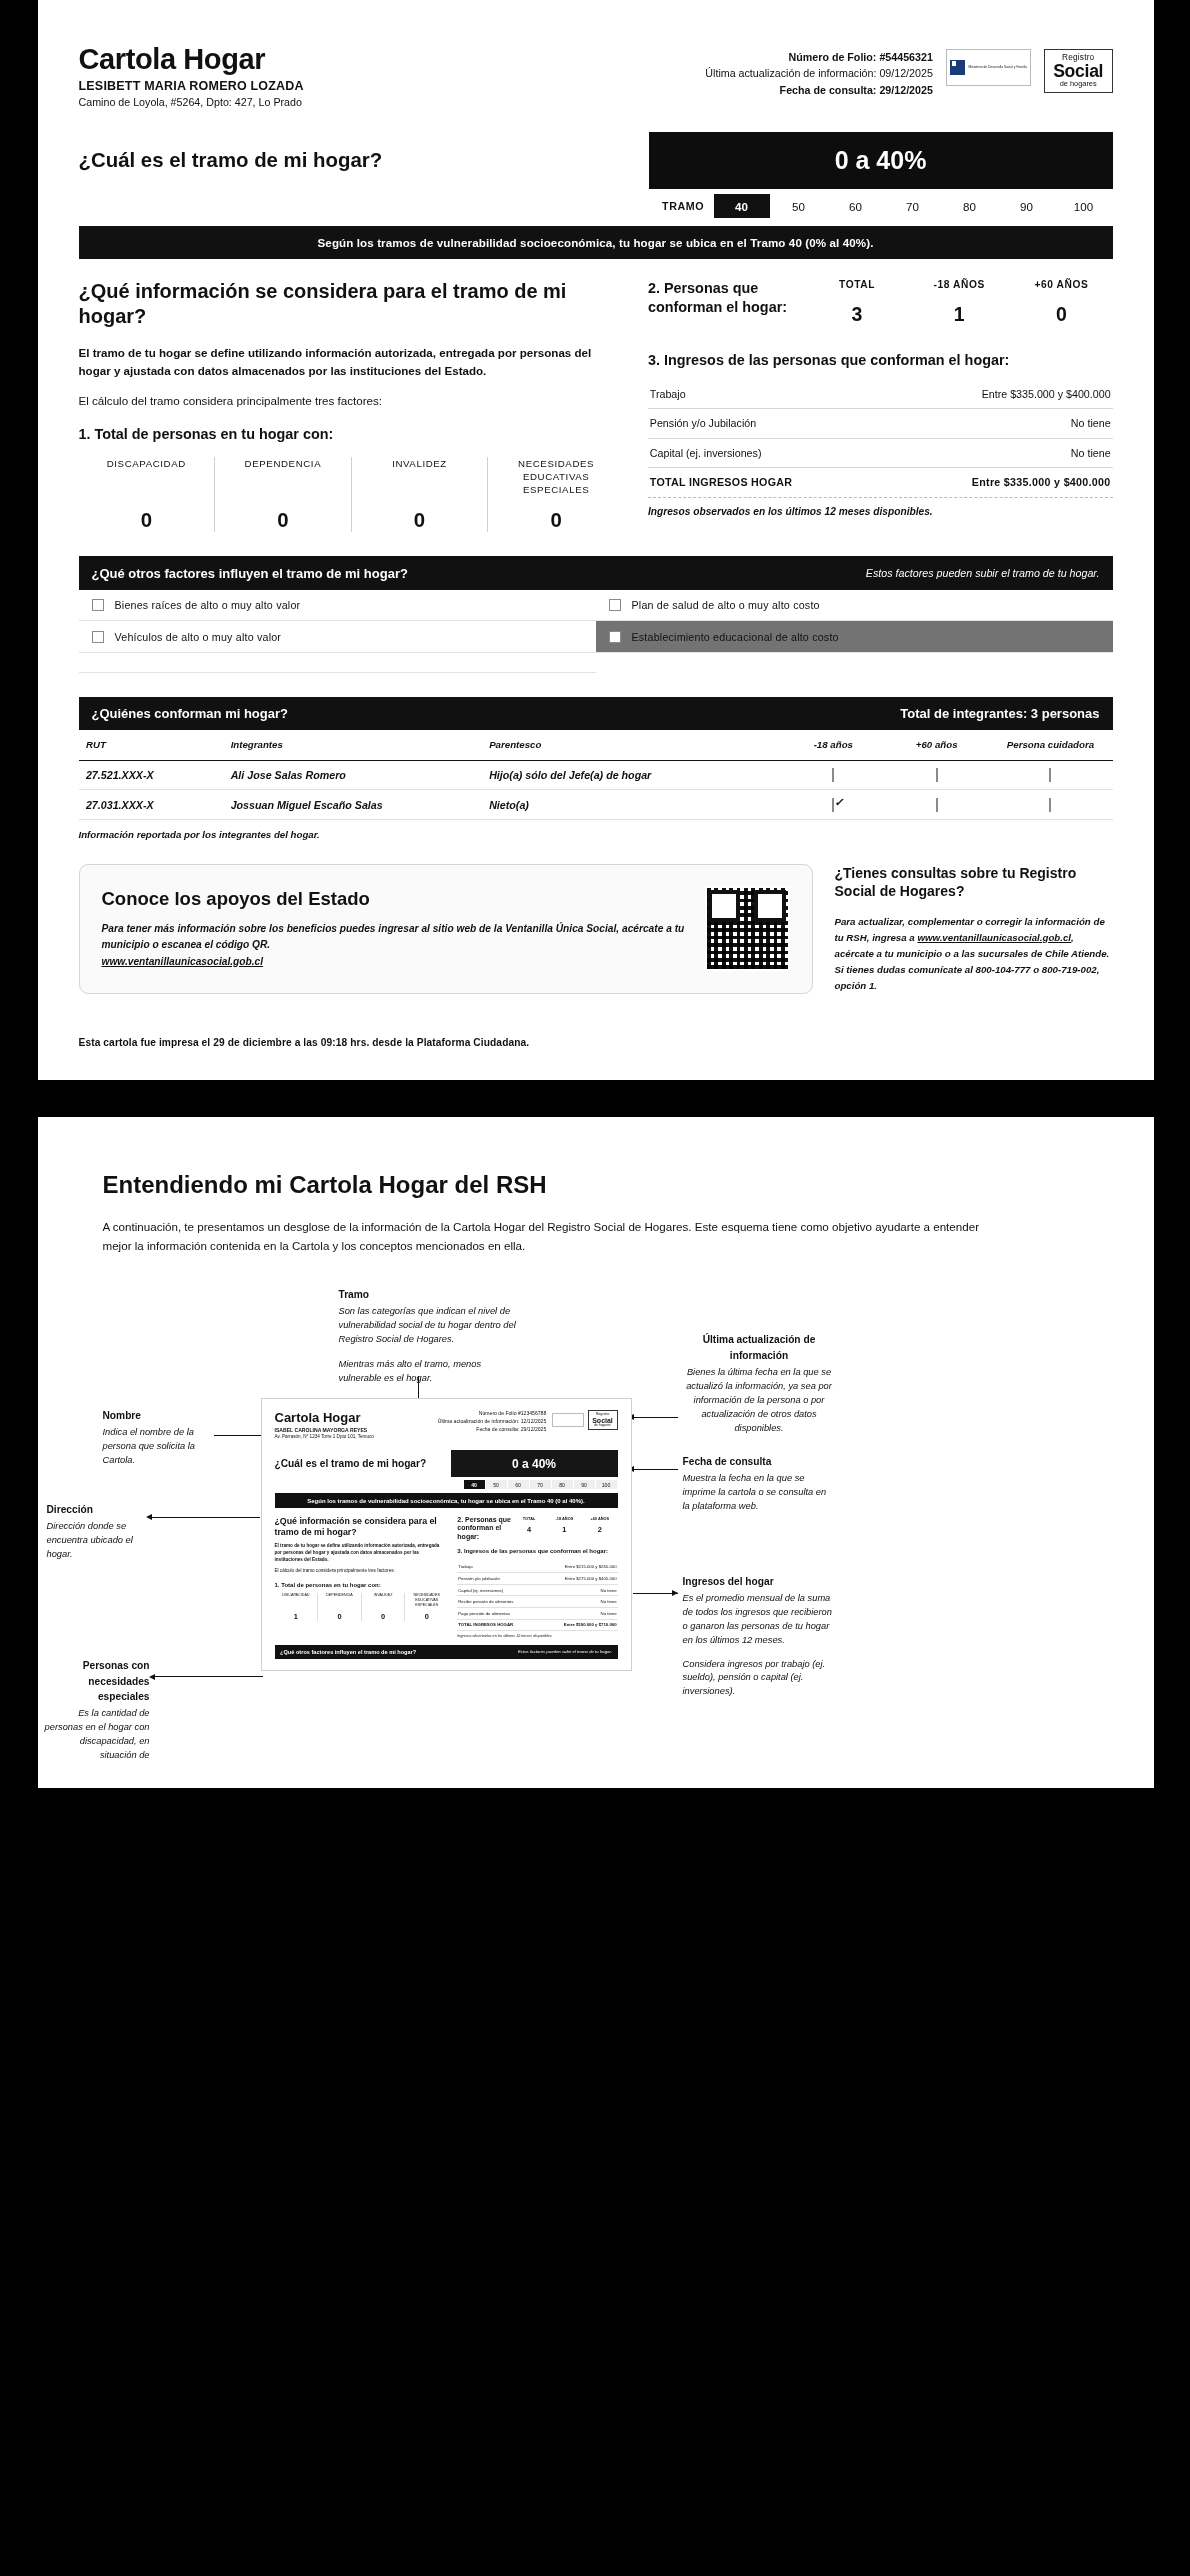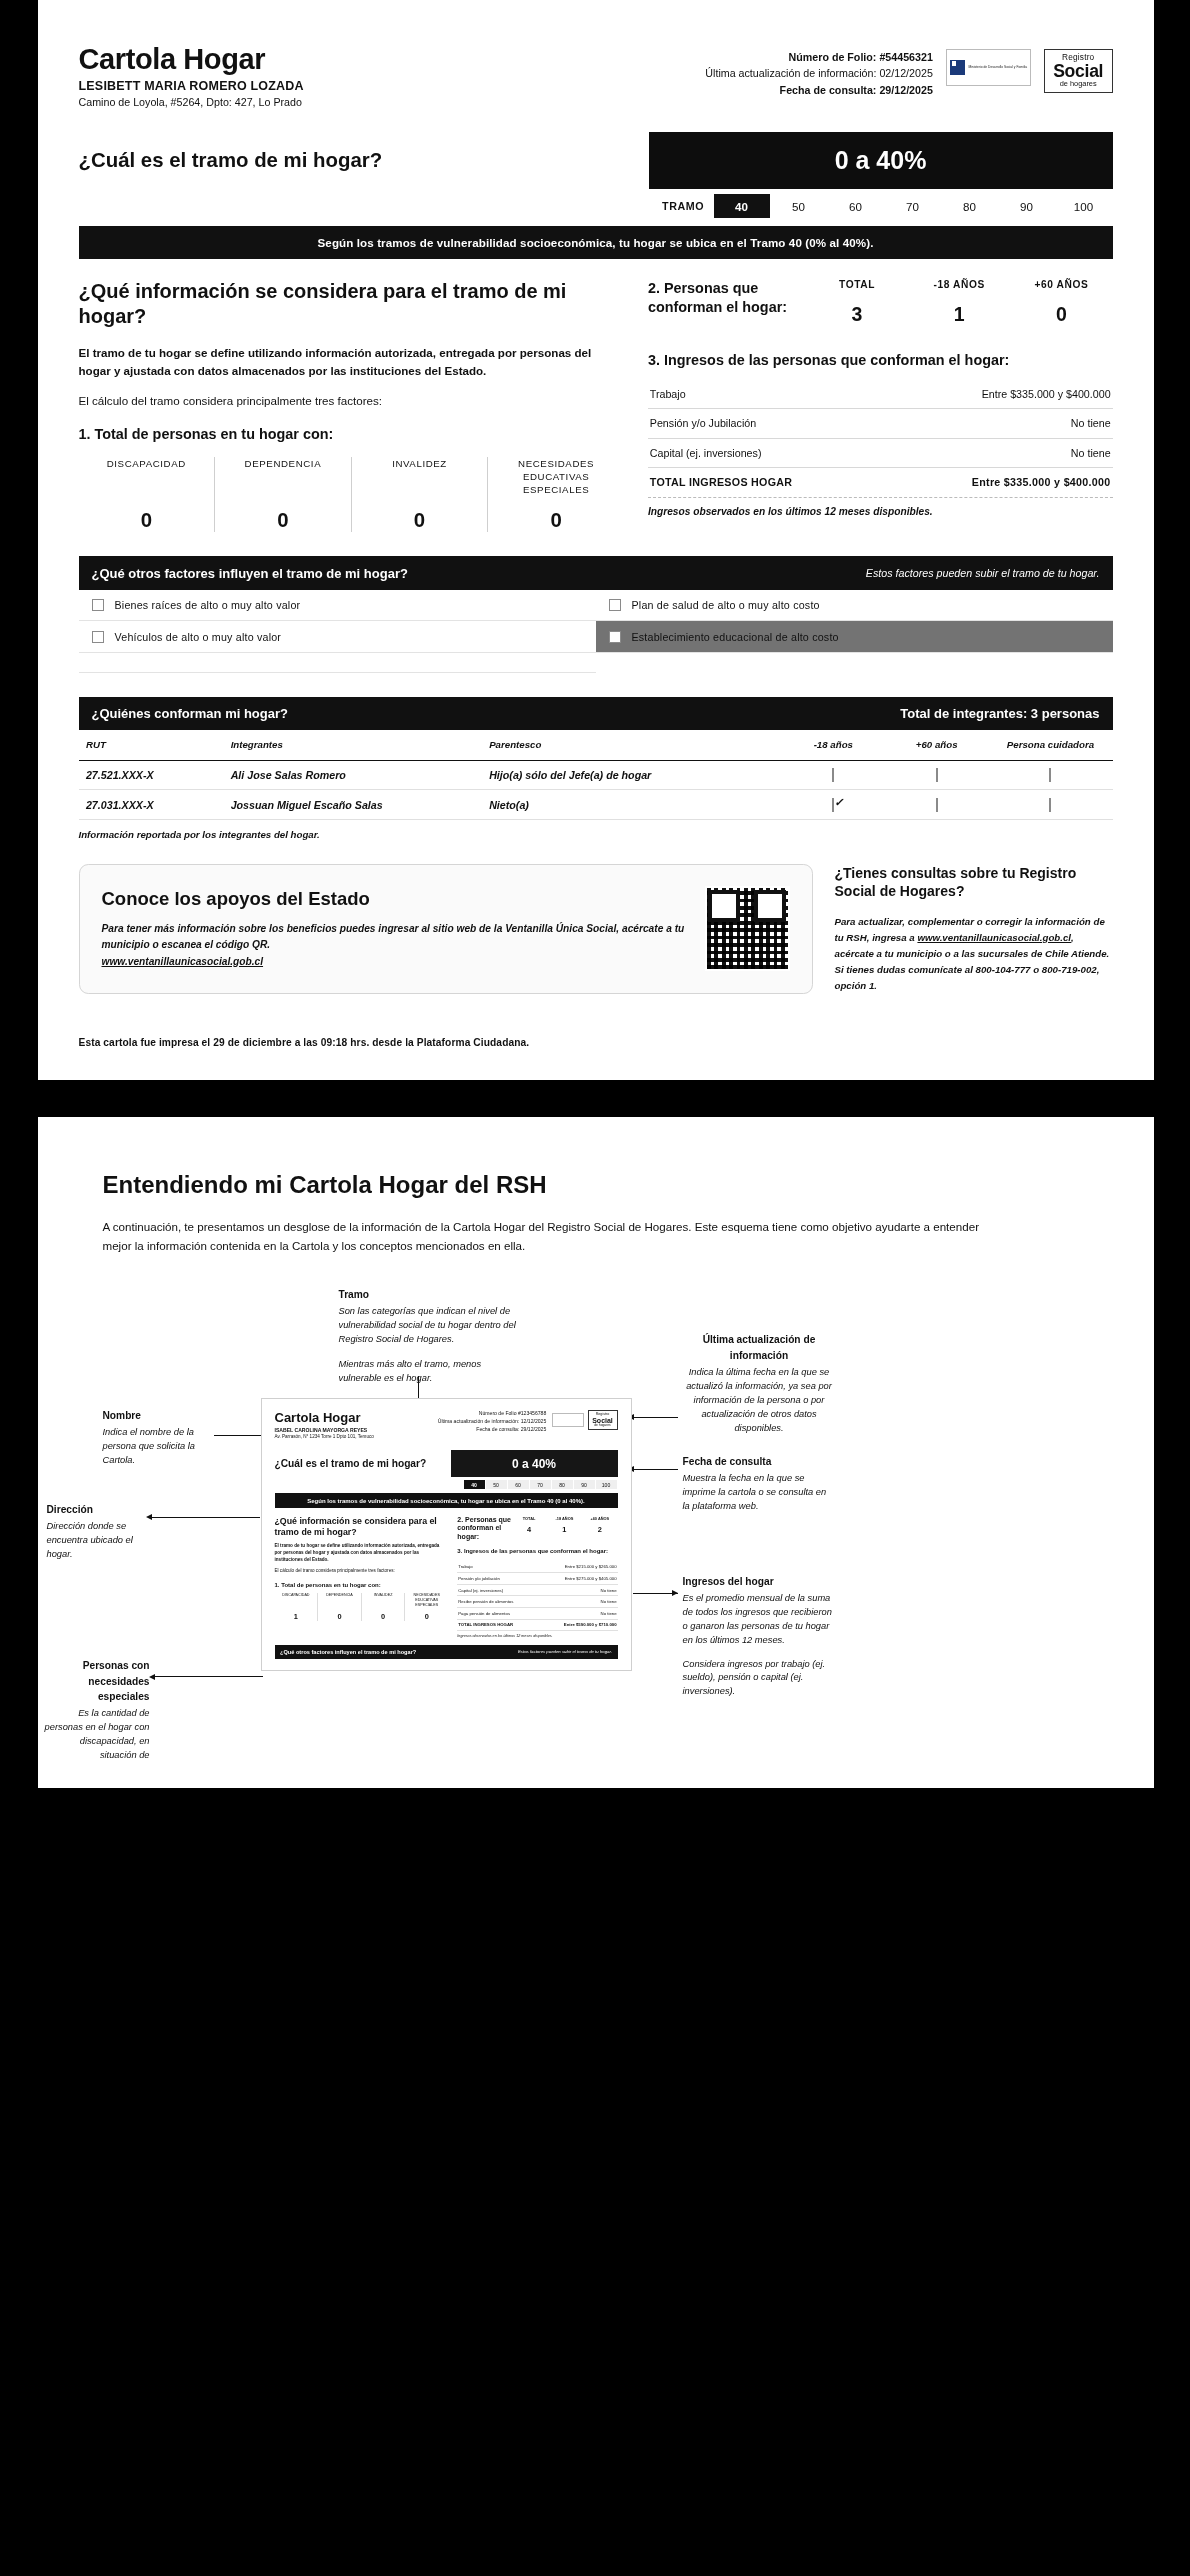--- a/index.html
+++ b/index.html
@@ -217,21 +217,21 @@
 
     <div class="hdr">
       <div class="hdr-left">
         <div class="title">Cartola Hogar</div>
         <div class="name">LESIBETT MARIA ROMERO LOZADA</div>
         <div class="addr">Camino de Loyola, #5264, Dpto: 427, Lo Prado</div>
       </div>
       <div class="hdr-right">
         <div class="folio">
           <div class="b">Número de Folio: #54456321</div>
-          <div>Última actualización de información: 02/12/2025</div>
+          <div>Última actualización de información: 09/12/2025</div>
           <div class="b">Fecha de consulta: 29/12/2025</div>
         </div>
         <div class="gob-logo">
           <div class="flagbox"></div>
           <div class="gtxt">Ministerio de Desarrollo Social y Familia</div>
         </div>
         <div class="rsh-logo">
           <div class="l1">Registro</div>
           <div class="l2">Social</div>
           <div class="l3">de hogares</div>
@@ -430,21 +430,21 @@
         <div class="at">Personas con necesidades especiales</div>
         <div class="ad">Es la cantidad de personas en el hogar con discapacidad, en situación de</div>
       </div>
       <div class="anno" style="left:236px; top:0px; width:181px;">
         <div class="at">Tramo</div>
         <div class="ad">Son las categorías que indican el nivel de vulnerabilidad social de tu hogar dentro del Registro Social de Hogares.</div>
         <div class="ad" style="margin-top:11px;">Mientras más alto el tramo, menos vulnerable es el hogar.</div>
       </div>
       <div class="anno" style="left:580px; top:45px; width:153px;text-align:center;">
         <div class="at">Última actualización de información</div>
-        <div class="ad">Indica la última fecha en la que se actualizó la información, ya sea por información de la persona o por actualización de otros datos disponibles.</div>
+        <div class="ad">Bienes la última fecha en la que se actualizó la información, ya sea por información de la persona o por actualización de otros datos disponibles.</div>
       </div>
       <div class="anno" style="left:580px; top:167px; width:153px;">
         <div class="at">Fecha de consulta</div>
         <div class="ad">Muestra la fecha en la que se imprime la cartola o se consulta en la plataforma web.</div>
       </div>
       <div class="anno" style="left:580px; top:287px; width:156px;">
         <div class="at">Ingresos del hogar</div>
         <div class="ad">Es el promedio mensual de la suma de todos los ingresos que recibieron o ganaron las personas de tu hogar en los últimos 12 meses.</div>
         <div class="ad" style="margin-top:9.3px;">Considera ingresos por trabajo (ej. sueldo), pensión o capital (ej. inversiones).</div>
       </div>

